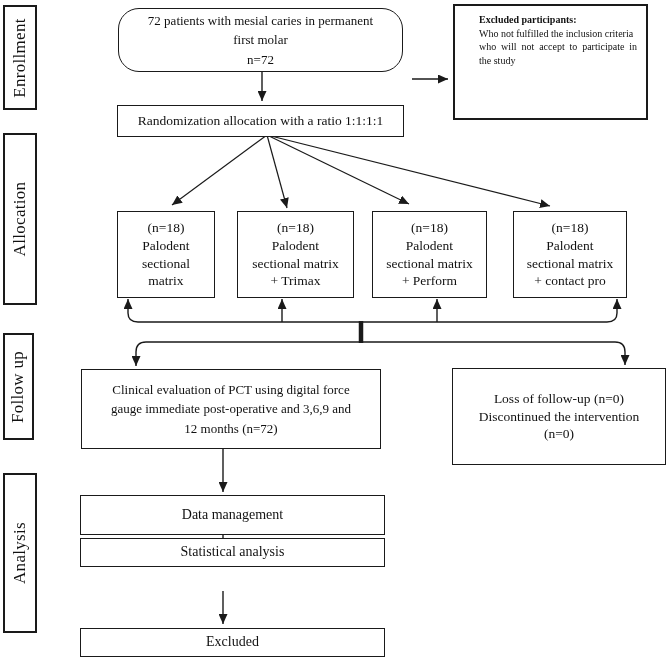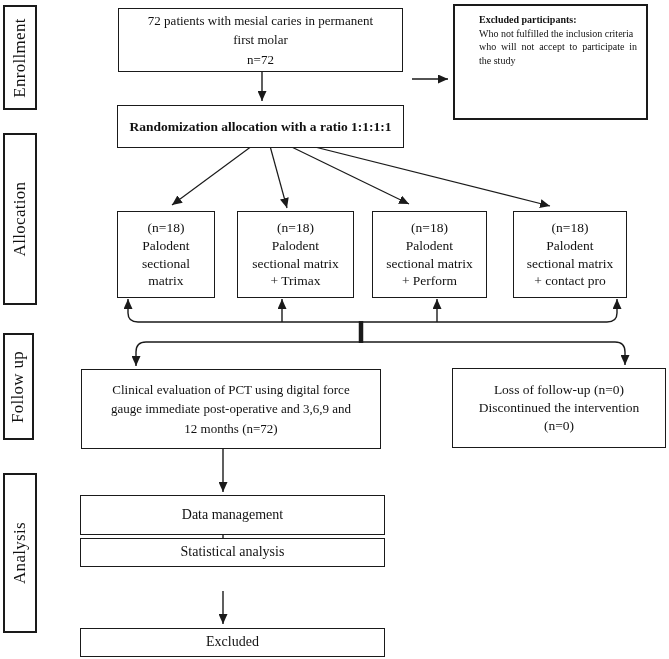--- a/index.html
+++ b/index.html
@@ -82,31 +82,31 @@
   <div class="stage" style="left:3px; top:133px; width:34px; height:172px;">
     <span>Allocation</span>
   </div>
   <div class="stage" style="left:3px; top:333px; width:31px; height:107px;">
     <span>Follow up</span>
   </div>
   <div class="stage" style="left:3px; top:473px; width:34px; height:160px;">
     <span>Analysis</span>
   </div>
 
-  <div class="box small" style="left:118px; top:8px; width:285px; height:64px;">72 patients with mesial caries in permanent
+  <div class="box small" style="left:118px; top:8px; width:285px; height:64px;border-radius:21px;">72 patients with mesial caries in permanent
 first molar
 n=72</div>
 
   <div class="excluded" style="left:453px; top:4px; width:195px; height:116px;">
     <div class="x-title">Excluded participants:</div>
     <div class="x-par">Who not fulfilled the inclusion criteria</div>
     <div class="x-par">who will not accept to participate in the study</div>
   </div>
 
-  <div class="box oneline" style="left:117px; top:105px; width:287px; height:43px;font-weight:bold;">Randomization allocation with a ratio 1:1:1:1</div>
+  <div class="box oneline" style="left:117px; top:105px; width:287px; height:32px;">Randomization allocation with a ratio 1:1:1:1</div>
 
   <div class="box" style="left:117px; top:211px; width:98px; height:87px;">(n=18)
 Palodent
 sectional
 matrix</div>
   <div class="box" style="left:237px; top:211px; width:117px; height:87px;">(n=18)
 Palodent
 sectional matrix
 + Trimax</div>
   <div class="box" style="left:372px; top:211px; width:115px; height:87px;">(n=18)
@@ -114,21 +114,21 @@
 sectional matrix
 + Perform</div>
   <div class="box" style="left:513px; top:211px; width:114px; height:87px;">(n=18)
 Palodent
 sectional matrix
 + contact pro</div>
 
   <div class="box small" style="left:81px; top:369px; width:300px; height:80px;">Clinical evaluation of PCT using digital force
 gauge immediate post-operative and 3,6,9 and
 12 months (n=72)</div>
-  <div class="box" style="left:452px; top:368px; width:214px; height:80px;">Loss of follow-up (n=0)
+  <div class="box" style="left:452px; top:368px; width:214px; height:97px;">Loss of follow-up (n=0)
 Discontinued the intervention
 (n=0)</div>
 
   <div class="box bottom" style="left:80px; top:495px; width:305px; height:40px;">Data management</div>
   <div class="box bottom" style="left:80px; top:538px; width:305px; height:29px;">Statistical analysis</div>
   <div class="box bottom" style="left:80px; top:628px; width:305px; height:29px;">Excluded</div>
 
 </div>
 
 </body></html>

